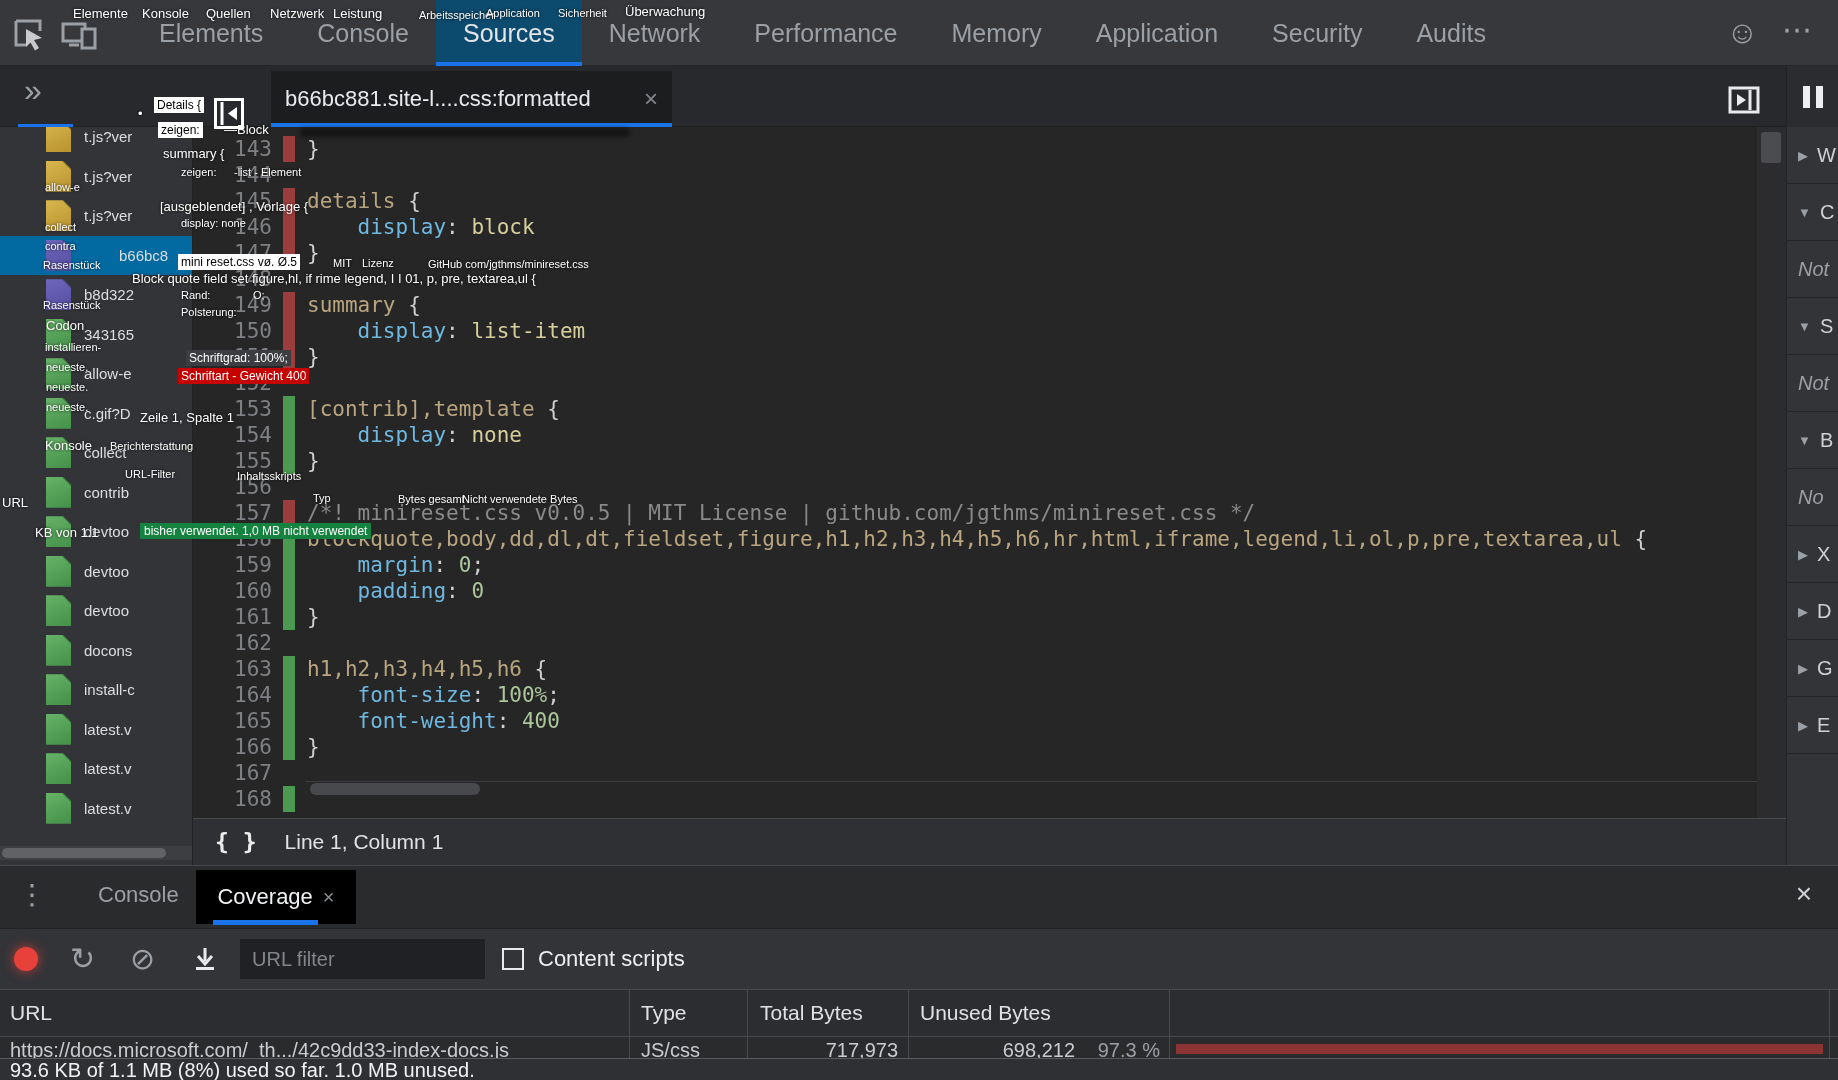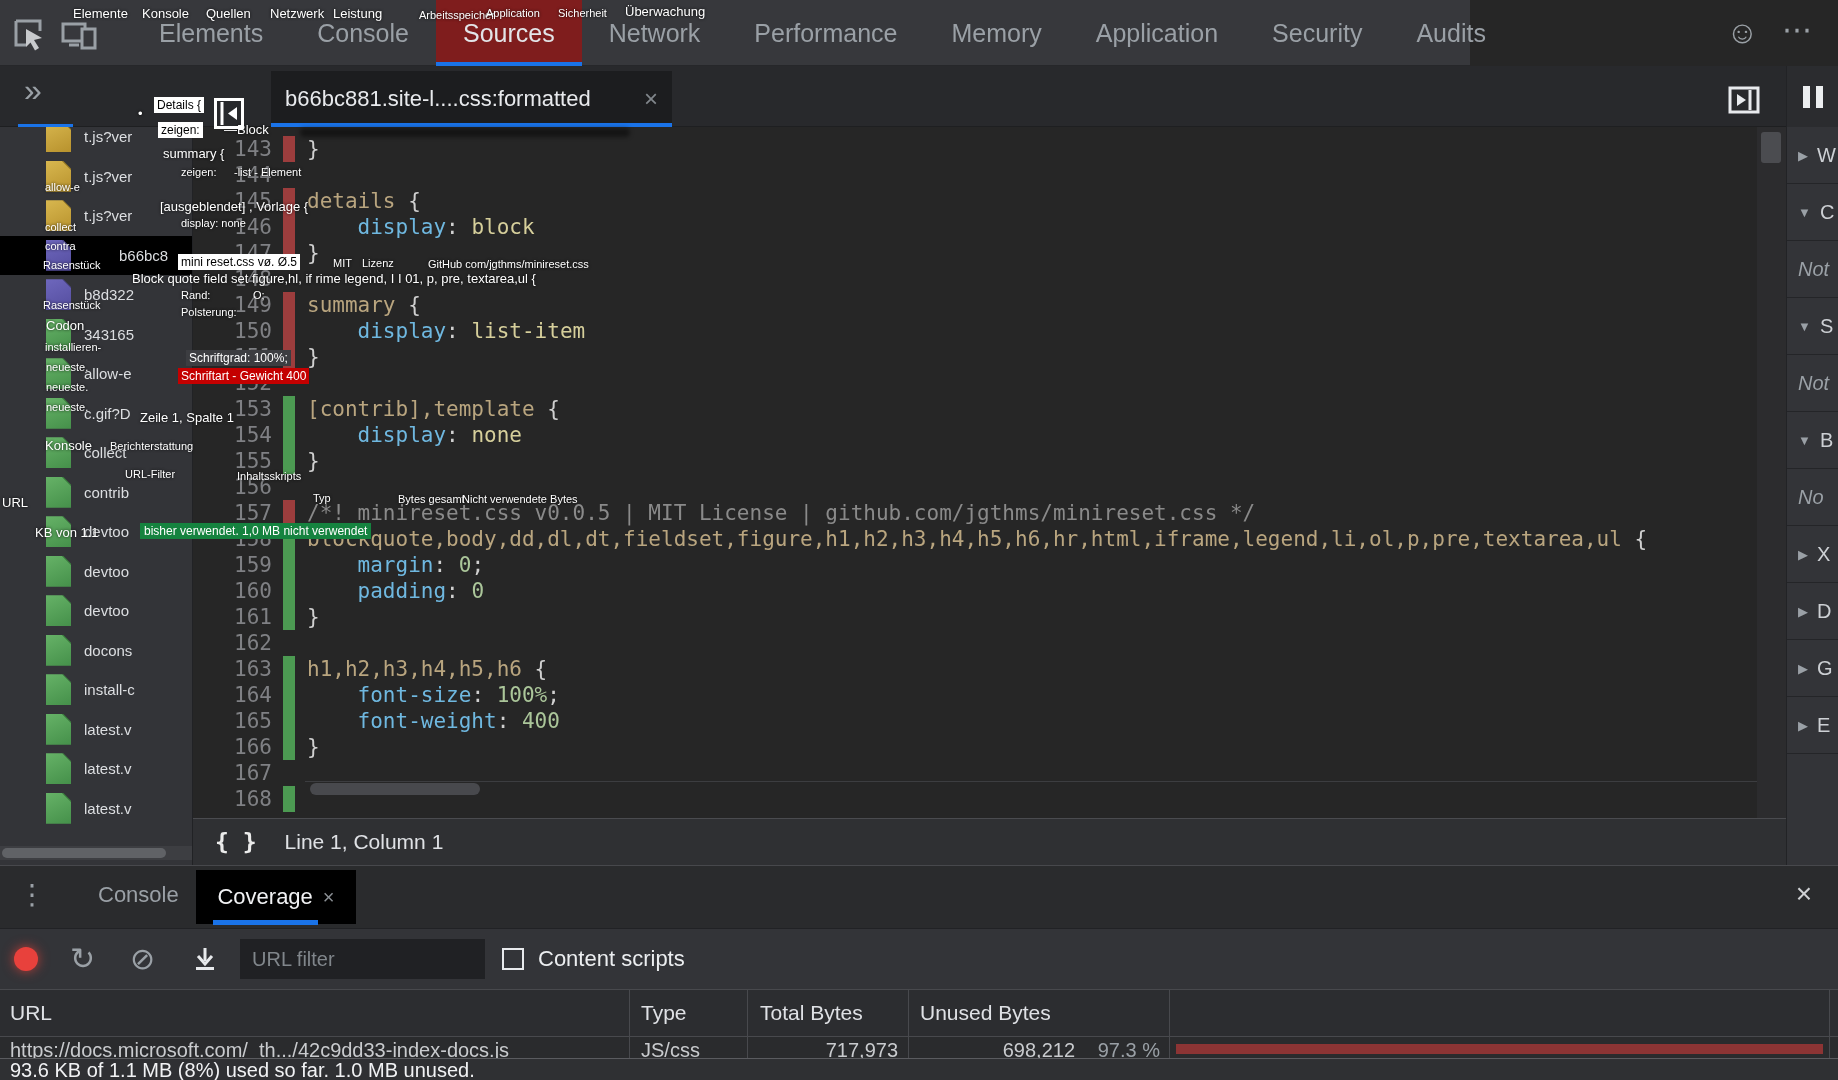--- a/index.html
+++ b/index.html
@@ -1,43 +1,43 @@
 <!DOCTYPE html>
 <html><head>
 <meta charset="utf-8">
 <style>
   html,body{margin:0;padding:0;background:#17181a;}
   .app{position:relative;width:1838px;height:1080px;background:#262626;overflow:hidden;
        font-family:"Liberation Sans",sans-serif;-webkit-font-smoothing:antialiased;}
 
   
-  .toolbar{position:absolute;left:0;top:0;width:1470px;height:66px;background:#37383c;border-bottom:1px solid #26272a;box-sizing:border-box;}
+  .toolbar{position:absolute;left:0;top:0;width:1838px;height:66px;background:#37383c;border-bottom:1px solid #26272a;box-sizing:border-box;}
   .tb-icon{position:absolute;top:15px;width:38px;height:38px;}
   .top-tabs{position:absolute;left:132px;top:0;height:66px;display:flex;}
   .top-tab{padding:0 27px;height:66px;display:flex;align-items:center;font-size:25px;color:#9aa0a6;cursor:default;}
-  .top-tab.active{background:#7f1d1d;color:#e3e5e8;box-shadow:inset 0 -4px 0 #1a73e8;}
+  .top-tab.active{background:#0c4a6e;color:#e3e5e8;box-shadow:inset 0 -4px 0 #1a73e8;}
   .smiley{position:absolute;left:1726px;top:14px;font-size:32px;color:#9aa0a6;}
   .moredots{position:absolute;left:1782px;top:12px;font-size:30px;color:#9aa0a6;letter-spacing:2px;}
 
   
   .tabrow{position:absolute;left:0;top:66px;width:1838px;height:61px;background:#28292c;border-bottom:1px solid #1e1f21;box-sizing:border-box;}
   .chev{position:absolute;left:24px;top:6px;font-size:32px;color:#9aa0a6;}
   .file-tab{position:absolute;left:271px;top:5px;width:401px;height:56px;background:#1c1d1f;display:flex;align-items:center;padding:0 14px;box-sizing:border-box;}
   .file-tab .lbl{font-size:22px;color:#e8eaed;white-space:nowrap;overflow:hidden;}
   .file-tab .x{margin-left:auto;font-size:24px;color:#80868b;padding-left:8px;}
   .file-underline{position:absolute;left:271px;top:57px;width:401px;height:4px;background:#1a73e8;}
   .nav-underline{position:absolute;left:18px;top:58px;width:55px;height:3px;background:#1a73e8;}
   .panel-toggle{position:absolute;left:1728px;top:20px;}
   .blurstreak{position:absolute;left:300px;top:128px;width:330px;height:9px;background:rgba(0,0,0,.45);border-radius:5px;filter:blur(2px);}
 
   
   .sidebar{position:absolute;left:0;top:127px;width:193px;height:738px;background:#333438;border-right:1px solid #212225;box-sizing:border-box;overflow:hidden;}
   .file-row{height:39.5px;display:flex;align-items:center;padding-left:46px;gap:13px;white-space:nowrap;}
   .file-row:first-child{margin-top:-10px;}
-  .file-row.selected{background:#000000;gap:48px;}
+  .file-row.selected{background:#0369a1;gap:48px;}
   .file-row .flabel{font-size:15px;color:#dcdee1;}
   .ficon{width:25px;height:31px;position:relative;flex:0 0 auto;clip-path:polygon(0 0,68% 0,100% 26%,100% 100%,0 100%);}
   .ficon::after{content:"";position:absolute;right:0;top:0;border-style:solid;border-width:0 9px 9px 0;}
   .ficon.js{background:linear-gradient(155deg,#d8b74f,#b8922d);}
   .ficon.js::after{border-color:transparent #7d6318 transparent transparent;}
   .ficon.css{background:linear-gradient(155deg,#6e67bd,#544d9e);}
   .ficon.css::after{border-color:transparent #3c3870 transparent transparent;}
   .ficon.other{background:linear-gradient(155deg,#66b267,#45904a);}
   .ficon.other::after{border-color:transparent #2f6b33 transparent transparent;}
   .side-hscroll{position:absolute;left:0;top:719px;width:193px;height:14px;background:#3d3e42;}

